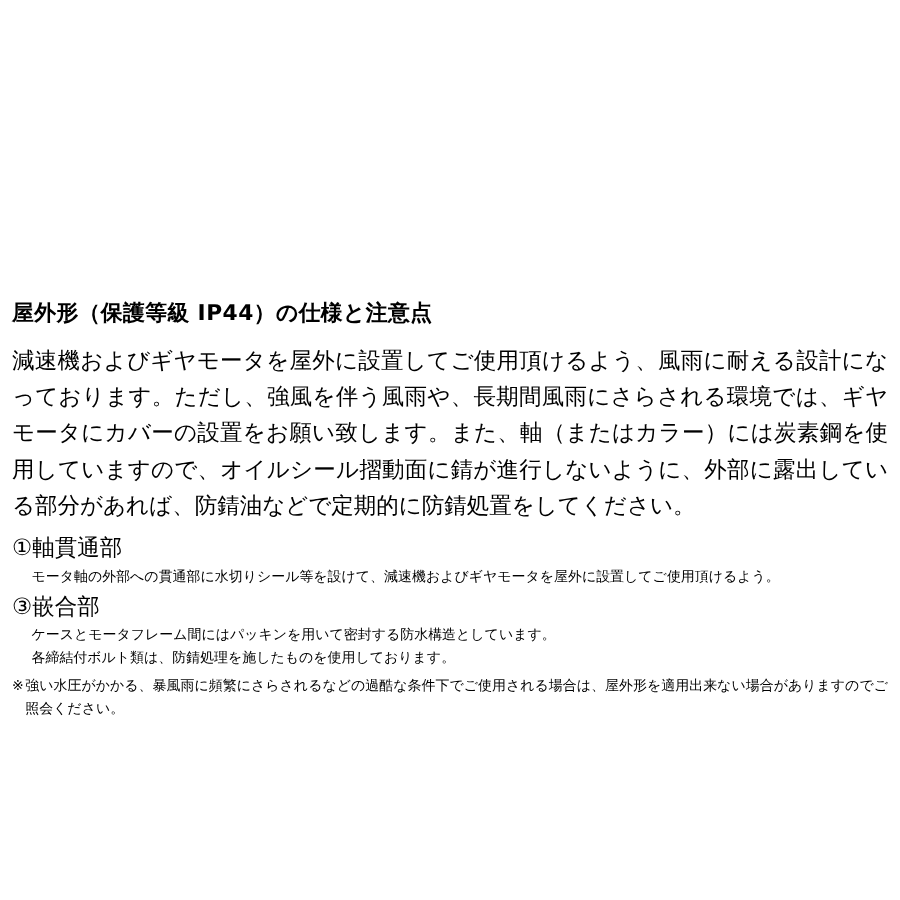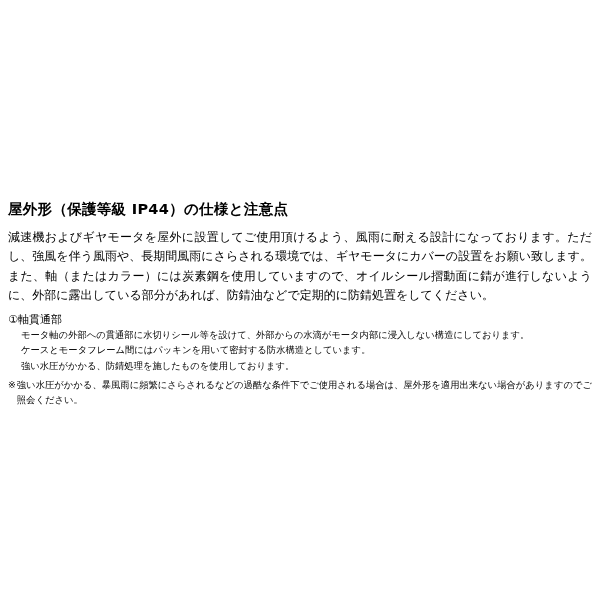--- a/index.html
+++ b/index.html
@@ -27,36 +27,36 @@
     width: 584px;
   }
   .doc-title {
     font-size: 14.5px;
     font-weight: bold;
     letter-spacing: 0.3px;
     margin: 0 0 9px 0;
     line-height: 1.3;
   }
   .intro {
-    font-size: 12px;
+    font-size: 15px;
     line-height: 1.62;
     margin: 0 0 5px 0;
     text-align: justify;
     text-justify: inter-ideograph;
   }
   .items {
     margin: 0;
     padding: 0;
     list-style: none;
   }
   .item {
     margin: 0 0 1px 0;
   }
   .item-head {
-    font-size: 11px;
+    font-size: 15px;
     line-height: 1.55;
   }
   .item-body {
     font-size: 9.3px;
     line-height: 1.58;
     padding-left: 13px;
     text-align: justify;
     text-justify: inter-ideograph;
   }
   .note {
@@ -84,30 +84,31 @@
   <div class="content">
 
     <h1 class="doc-title">屋外形（保護等級 IP44）の仕様と注意点</h1>
 
     <p class="intro">減速機およびギヤモータを屋外に設置してご使用頂けるよう、風雨に耐える設計になっております。ただし、強風を伴う風雨や、長期間風雨にさらされる環境では、ギヤモータにカバーの設置をお願い致します。また、軸（またはカラー）には炭素鋼を使用していますので、オイルシール摺動面に錆が進行しないように、外部に露出している部分があれば、防錆油などで定期的に防錆処置をしてください。</p>
 
     <ul class="items">
 
       <li class="item">
         <div class="item-head"><span>①</span><span>軸貫通部</span></div>
-        <div class="item-body">モータ軸の外部への貫通部に水切りシール等を設けて、外部からの水滴がモータ内部に浸入しない構造にしております。</div>
+        <div class="item-body">モータ軸の外部への貫通部に水切りシール等を設けて、減速機およびギヤモータを屋外に設置してご使用頂けるよう。</div>
       </li>
 
 
       <li class="item">
+        <div class="item-head"><span>③</span><span>嵌合部</span></div>
         <div class="item-body">ケースとモータフレーム間にはパッキンを用いて密封する防水構造としています。</div>
       </li>
 
       <li class="item">
-        <div class="item-body">強い水圧がかかる、防錆処理を施したものを使用しております。</div>
+        <div class="item-body">各締結付ボルト類は、防錆処理を施したものを使用しております。</div>
       </li>
 
     </ul>
 
     <div class="note">
       <span class="note-mark">※</span>
       <span class="note-text">強い水圧がかかる、暴風雨に頻繁にさらされるなどの過酷な条件下でご使用される場合は、屋外形を適用出来ない場合がありますのでご照会ください。</span>
     </div>
 
   </div>

